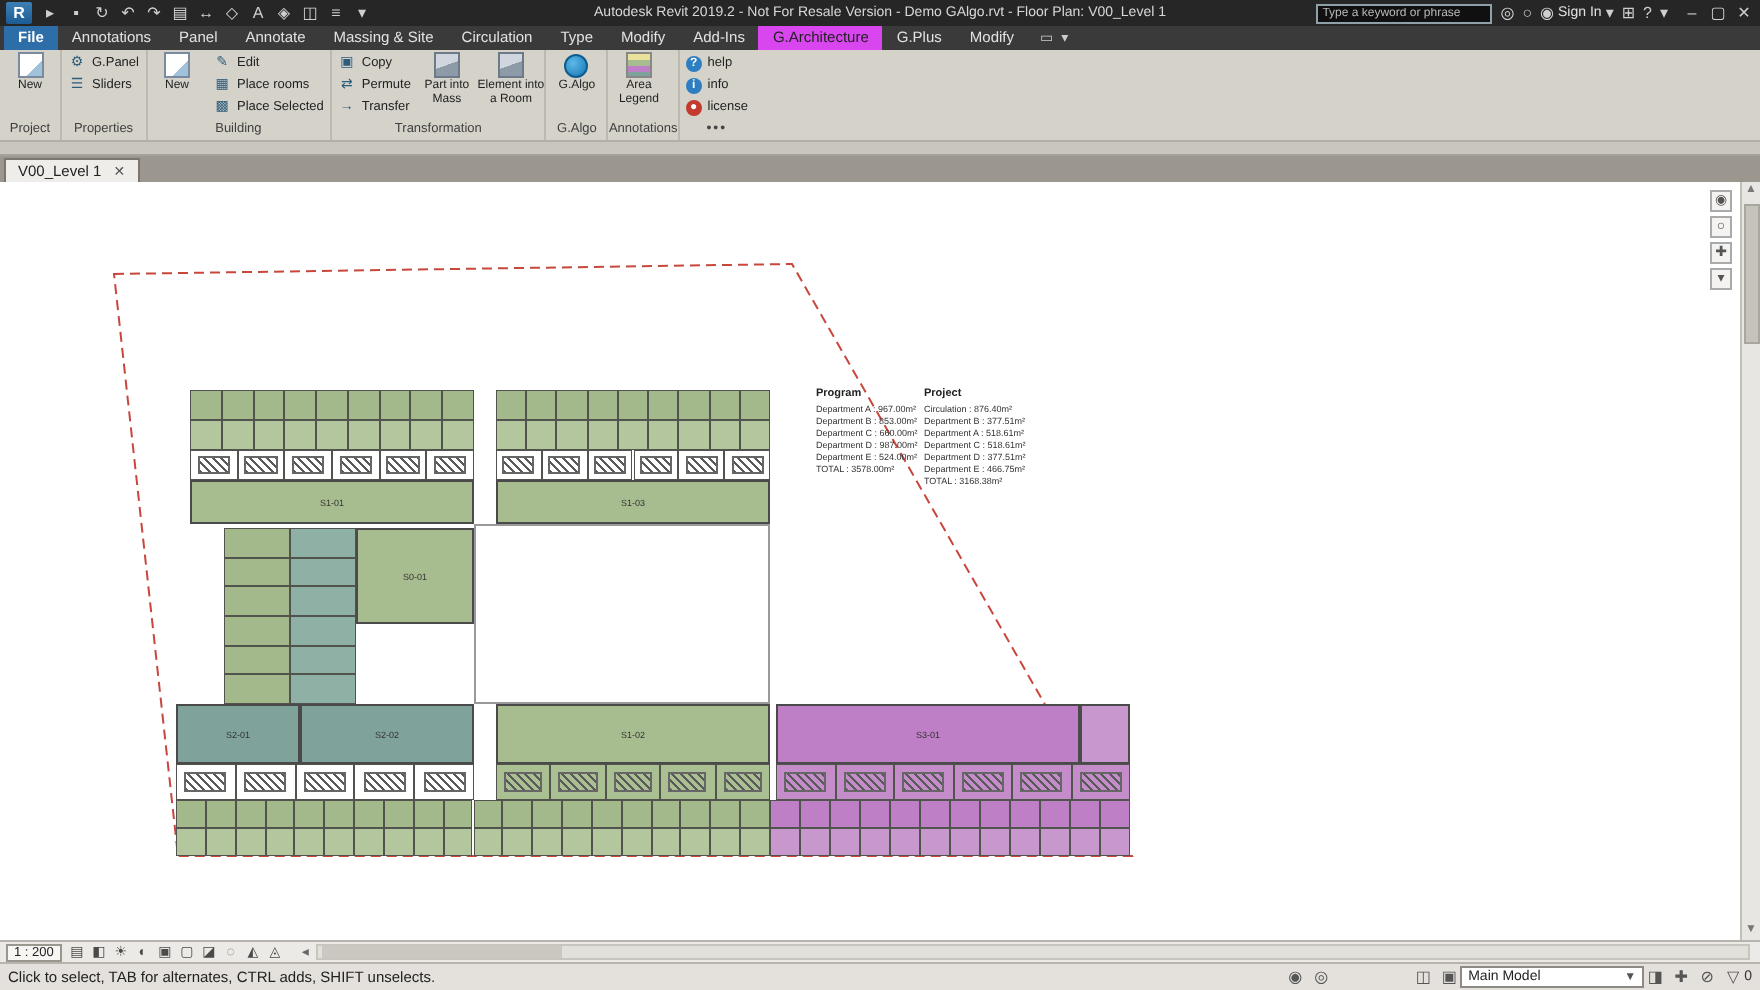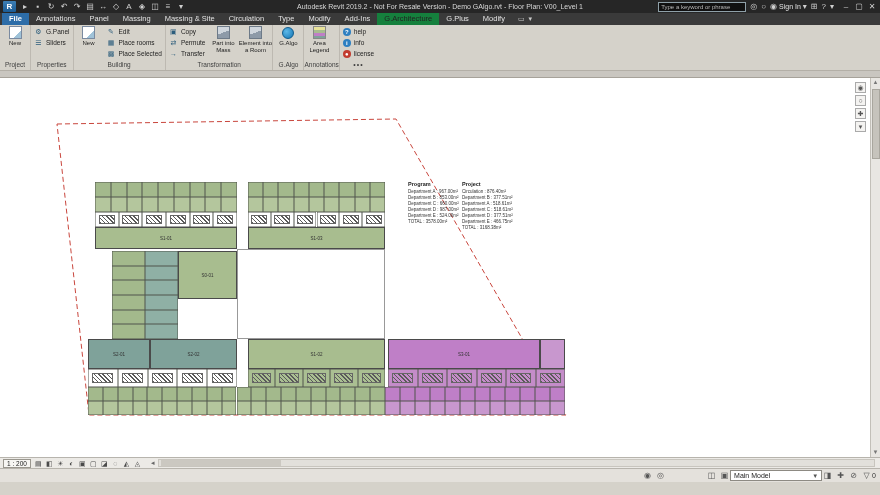--- a/index.html
+++ b/index.html
@@ -20,21 +20,21 @@
   .searchbox input::placeholder { color:#b9b9b9; }
   .tbicon { color:#cfcfcf; font-size:8px; line-height:11px; }
   .signin { color:#e3e3e3; font-size:7px; display:flex; align-items:center; gap:2px; }
   .winbtns { display:flex; gap:3px; margin-left:3px; }
   .winbtn { color:#cfcfcf; font-size:8px; line-height:11px; width:10px; text-align:center; }
 
   
   .tabrow { height:12px; background:#3a3a3a; display:flex; align-items:flex-end; padding-left:2px; }
   .rtab { height:12px; line-height:12px; padding:0 7px; font-size:7.5px; color:#e2e2e2; cursor:default; }
   .rtab.file { background:#2d6da8; color:#fff; font-weight:bold; }
-  .rtab.active { background:#15803d; color:#222; }
+  .rtab.active { background:#d946ef; color:#222; }
   .tabrow-right { margin-left:6px; color:#ccc; font-size:7px; display:flex; gap:4px; align-items:center; height:12px; }
 
   
   .ribbon { height:46px; background:#d5d2ca; display:flex; border-bottom:1px solid #b3afa7; }
   .rpanel { border-right:1px solid #bdb9b1; display:flex; flex-direction:column; }
   .pbody { height:36px; display:flex; align-items:flex-start; }
   .plabel { height:10px; font-size:6.5px; color:#3f3f3f; text-align:center; line-height:9px; }
   .bigbtn { width:30px; padding-top:1px; display:flex; flex-direction:column; align-items:center; text-align:center;
             font-size:6px; line-height:6.5px; color:#222; cursor:default; }
   .bigicon { width:13px; height:13px; margin-bottom:1px; display:flex; align-items:center; justify-content:center; font-size:9px; }
@@ -138,21 +138,21 @@
           <span class="winbtn">▢</span>
           <span class="winbtn">✕</span>
         </div>
     </div>
   </div>
 
   <div class="tabrow">
       <div class="rtab file">File</div>
       <div class="rtab">Annotations</div>
       <div class="rtab">Panel</div>
-      <div class="rtab">Massing</div>
+      <div class="rtab">Annotate</div>
       <div class="rtab">Massing &amp; Site</div>
       <div class="rtab">Circulation</div>
       <div class="rtab">Type</div>
       <div class="rtab">Modify</div>
       <div class="rtab">Add-Ins</div>
       <div class="rtab active">G.Architecture</div>
       <div class="rtab">G.Plus</div>
       <div class="rtab">Modify</div>
       <div class="tabrow-right">
         <span>▭</span>
@@ -279,20 +279,26 @@
           </div>
         </div>
       </div>
       <div class="plabel dotrow">•••</div>
     </div>
 
   </div>
 
   <div class="gapstrip"></div>
 
+  <div class="viewtabs">
+    <div class="vtab">
+      <span>V00_Level 1</span>
+      <span class="x">✕</span>
+    </div>
+  </div>
 
   <div class="canvas">
     <svg width="880" height="379" style="position:absolute;left:0;top:0">
       <polygon fill="none" stroke-width="1" stroke-dasharray="5 3" points="57,46 396,41 566,337 89,337" stroke="#c9463d"></polygon>
     </svg>
     <div class="plan-layer">
         <div class="room" style="left: 237px; top: 171px; width: 148px; height: 90px; background: transparent; border-color: rgb(153, 153, 153);"></div>
         <div class="room" style="left: 95px; top: 149px; width: 142px; height: 22px; background: rgb(168, 189, 143);">
           <span class="room-label">S1-01</span>
         </div>
@@ -561,20 +567,21 @@
         <span class="vbicon">◭</span>
         <span class="vbicon">◬</span>
       </div>
     <span class="hleft">◂</span>
     <div class="htrack">
         <div class="hthumb"></div>
       </div>
   </div>
 
   <div class="statusbar">
+    <span class="hint">Click to select, TAB for alternates, CTRL adds, SHIFT unselects.</span>
     <div class="sb-spacer"></div>
     <div style="display:flex;gap:2px">
         <span class="sbicon">◉</span>
         <span class="sbicon">◎</span>
       </div>
     <div style="width:40px"></div>
     <div style="display:flex;gap:2px">
         <span class="sbicon">◫</span>
         <span class="sbicon">▣</span>
       </div>

